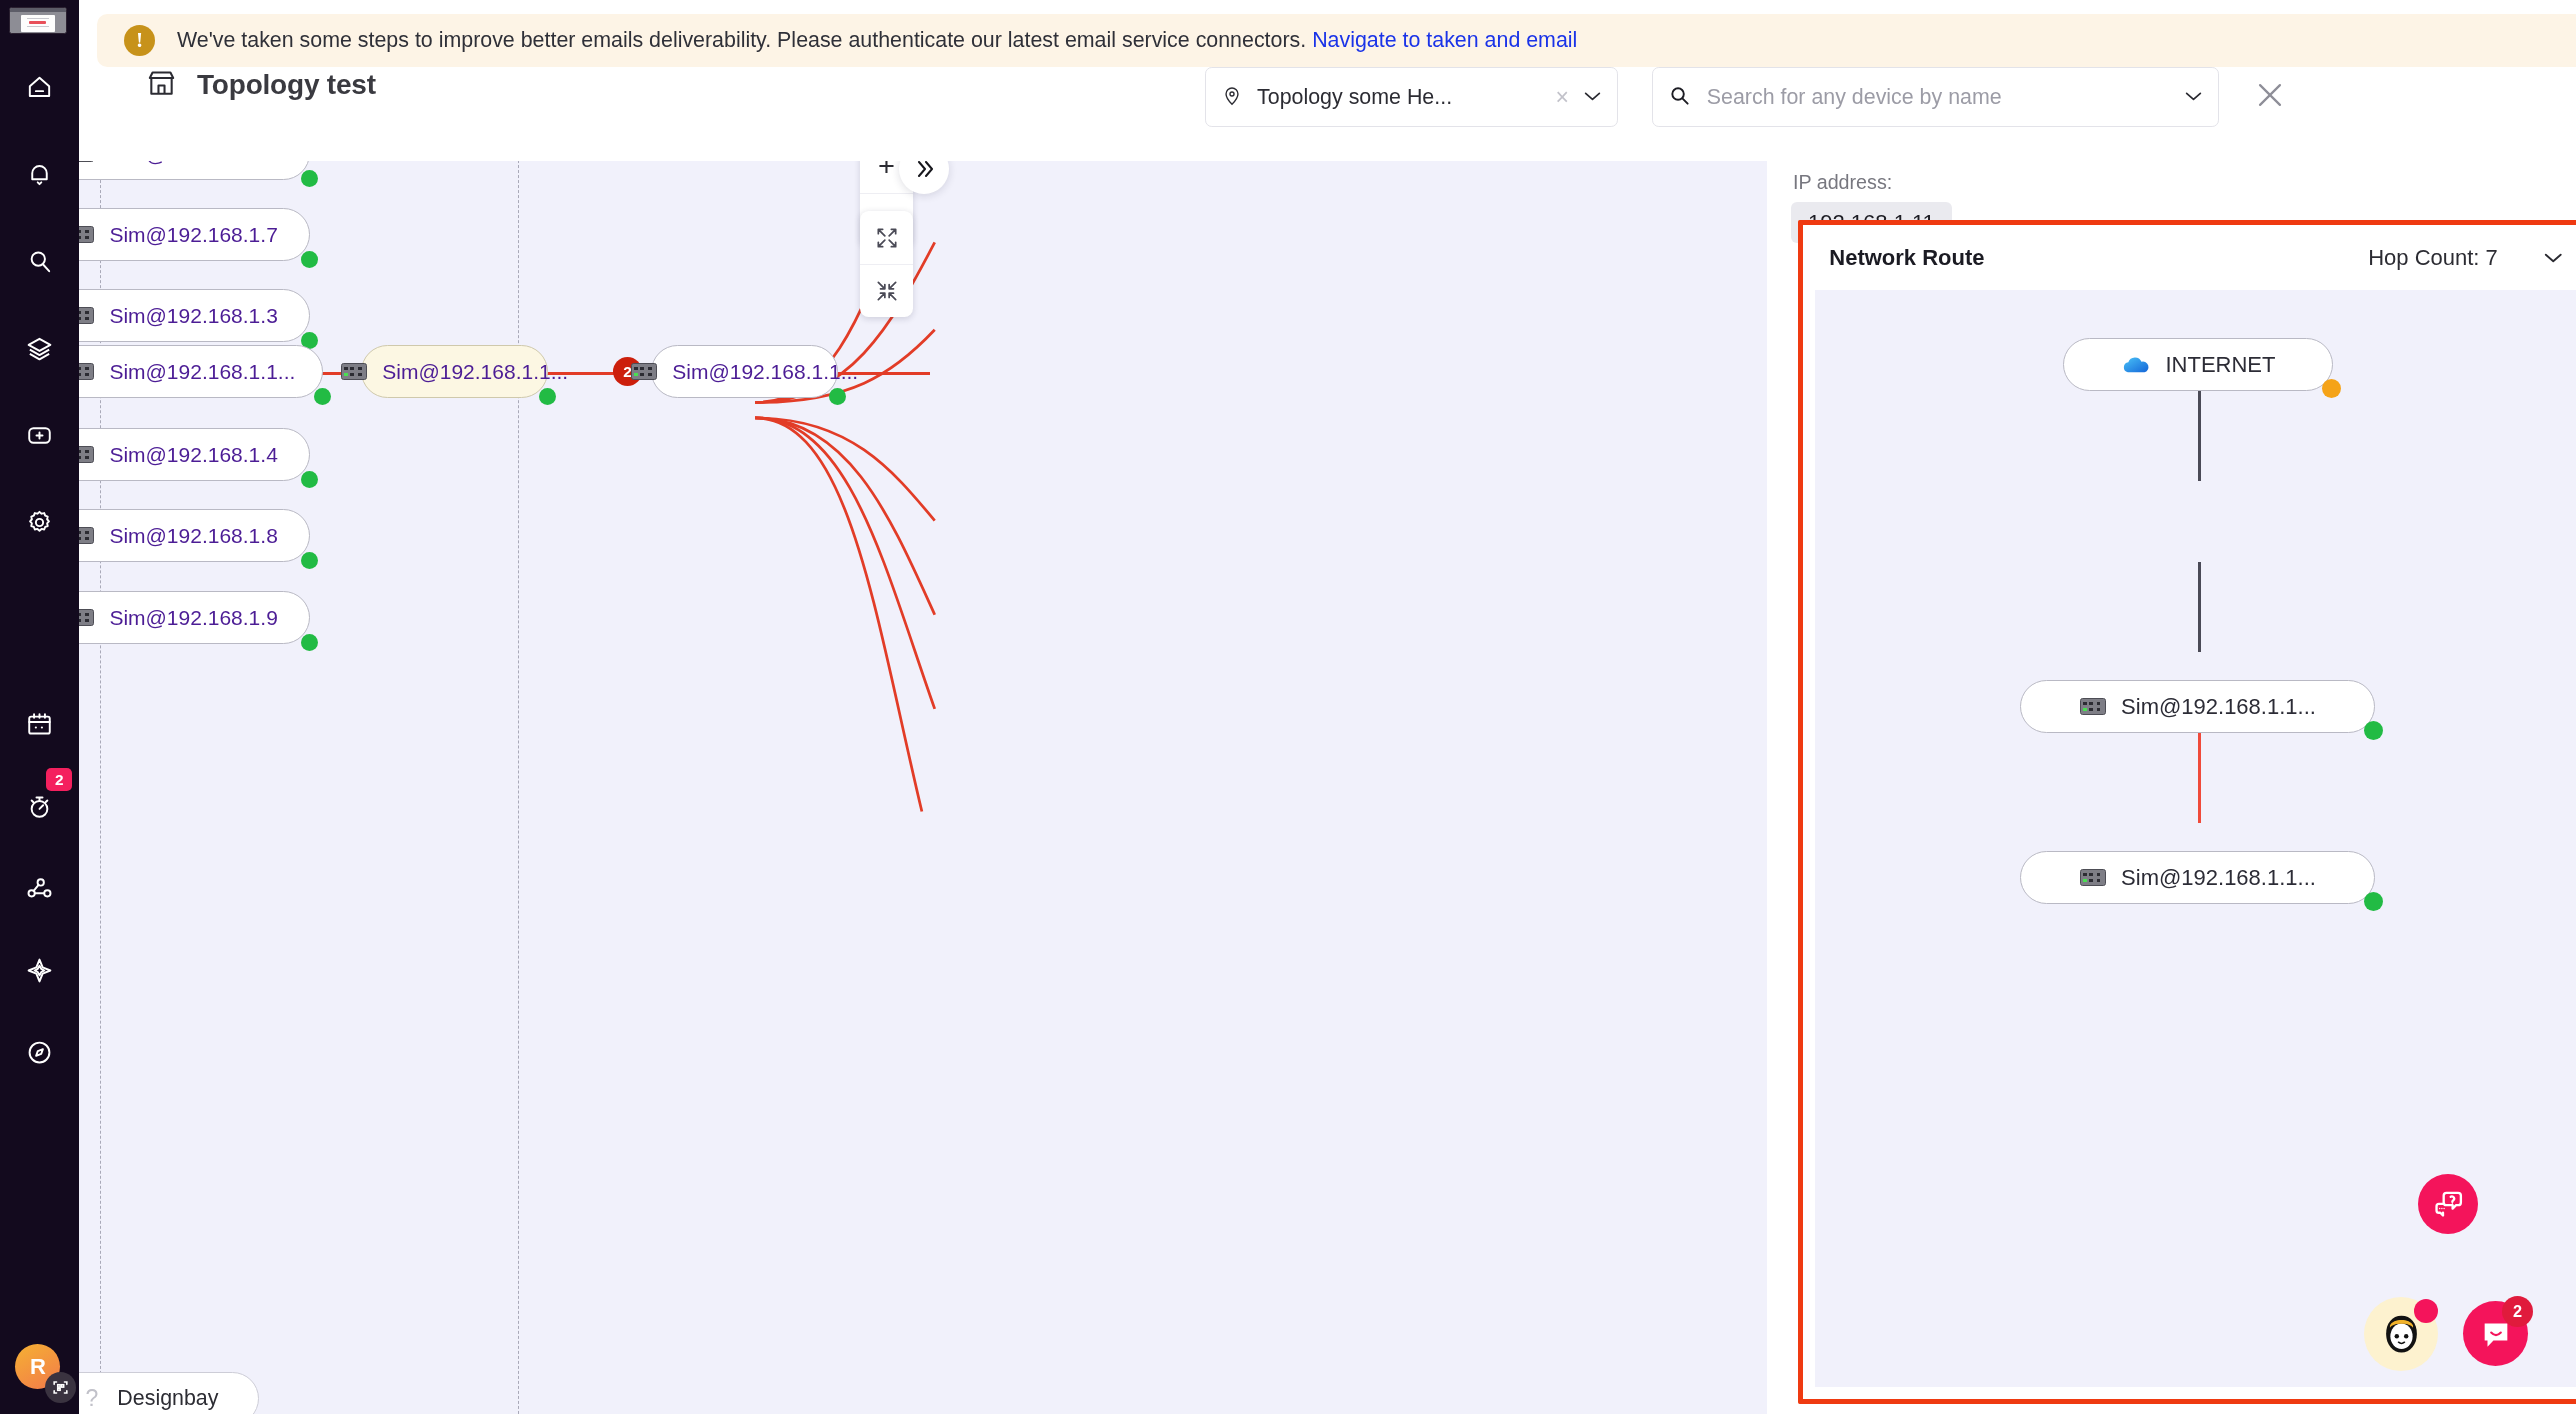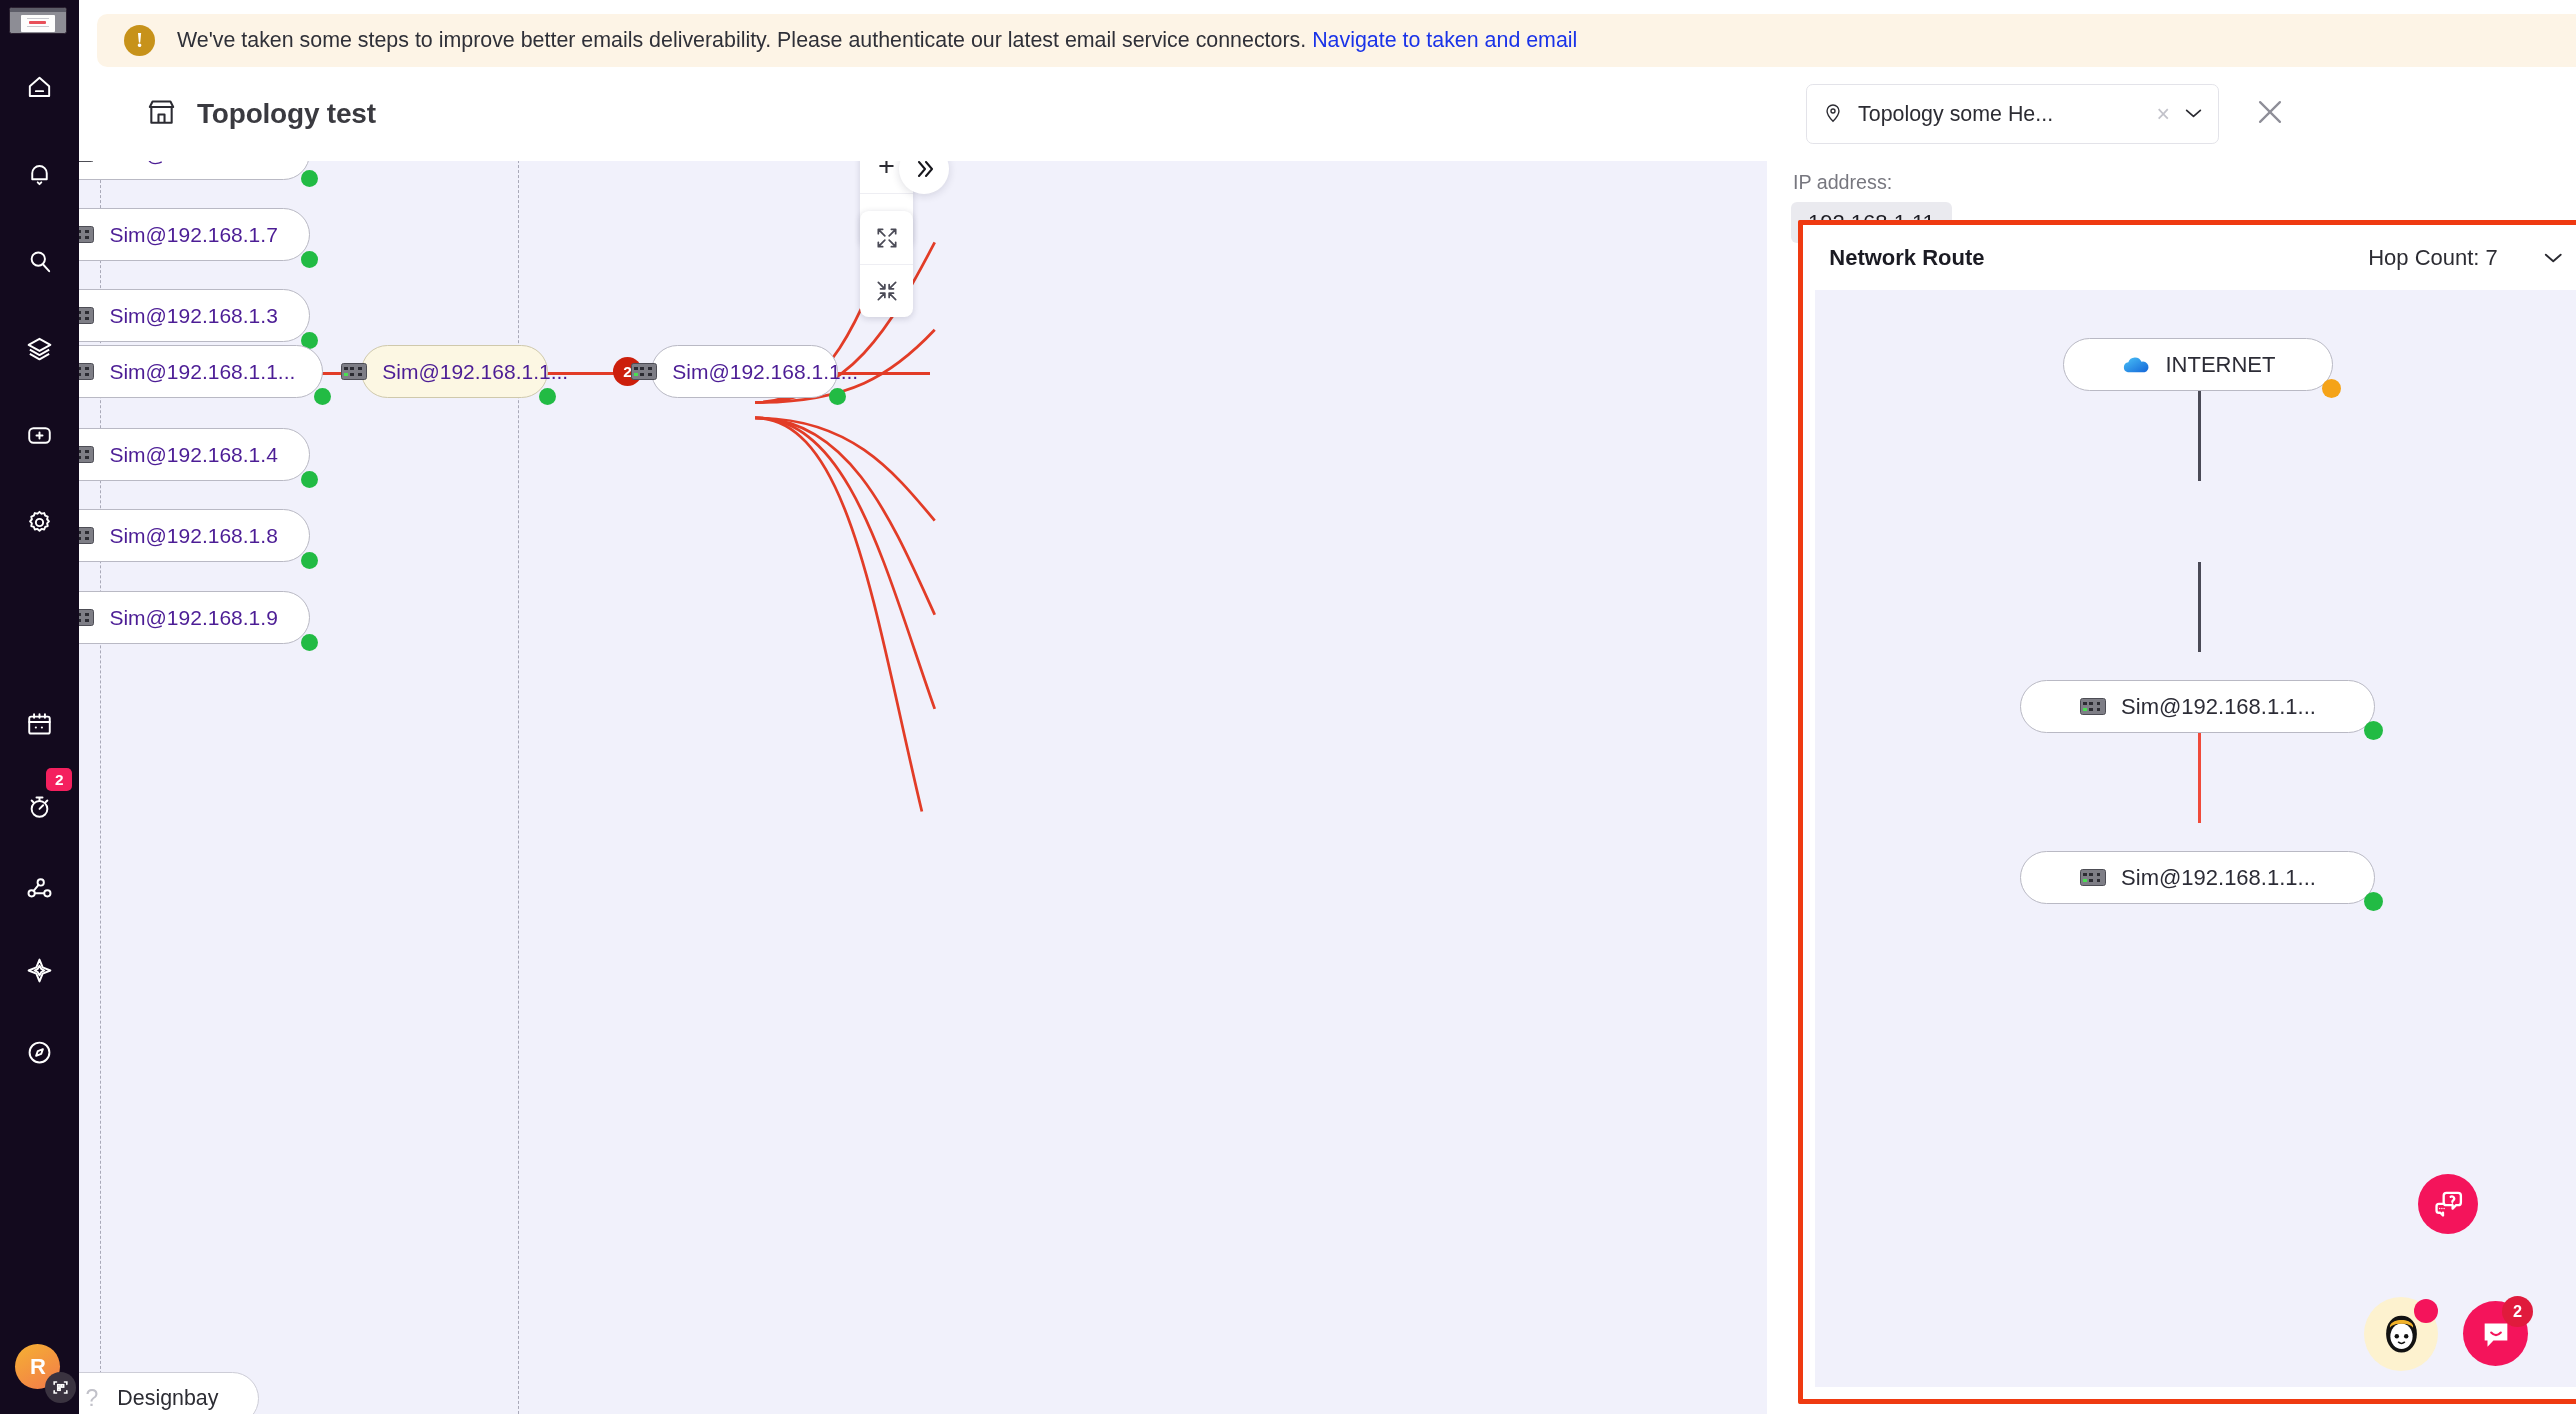--- a/index.html
+++ b/index.html
@@ -81,21 +81,21 @@
     flex: 0 0 auto;
   }
   .banner-text { font-size: 21.4px; color: #2f3038; white-space: nowrap; }
   .banner-link { color: #1a33e8; cursor: pointer; }
 
   
   .header {
     position: absolute; left: 79px; top: 67px;
     width: 2241px; height: 94px;
     background: #fff;
-    display: flex; align-items: center;
+    display: flex; align-items: flex-start;
     z-index: 40;
   }
   .page-title-wrap { display: flex; align-items: center; gap: 19px; margin-left: 66px; }
   .page-title { font-size: 28px; font-weight: 700; color: #3a3a40; letter-spacing: -0.2px; }
 
   .hdr-right { margin-left: auto; display: flex; align-items: center; gap: 34px; padding-right: 33px; }
   .select-box {
     width: 413px; height: 60px;
     border: 1.3px solid #e3e3e9; border-radius: 6.8px;
     display: flex; align-items: center; gap: 13.7px; padding: 0 15.4px;
@@ -427,20 +427,34 @@
         </span>
         <span class="select-val">Topology some He...</span>
         <span class="sel-clear">×</span>
         <span class="sel-caret">
           <svg width="19" height="12" viewBox="0 0 22 14" fill="none" stroke="#2a2a31" stroke-width="2" stroke-linecap="round" stroke-linejoin="round">
               <path d="M3 4 L11 11 L19 4"></path>
             </svg>
         </span>
       </div>
 
+      <div class="search-box">
+        <span>
+          <svg width="23" height="23" viewBox="0 0 24 24" fill="none" stroke="#1d1d24" stroke-width="2" stroke-linecap="round">
+            <circle cx="10.5" cy="10.5" r="6"></circle>
+              <path d="M15 15 L20.5 20.5"></path>
+          </svg>
+        </span>
+        <input class="search-input" placeholder="Search for any device by name" style="">
+        <span class="sel-caret">
+          <svg width="19" height="12" viewBox="0 0 22 14" fill="none" stroke="#2a2a31" stroke-width="2" stroke-linecap="round" stroke-linejoin="round">
+              <path d="M3 4 L11 11 L19 4"></path>
+            </svg>
+        </span>
+      </div>
 
       <span class="hdr-close">
         <svg width="34" height="34" viewBox="0 0 24 24" fill="none" stroke="#8e8e98" stroke-width="1.6" stroke-linecap="round">
             <path d="M5 5 L19 19 M19 5 L5 19"></path>
           </svg>
       </span>
     </div>
   </div>
 
   <div class="canvas">

